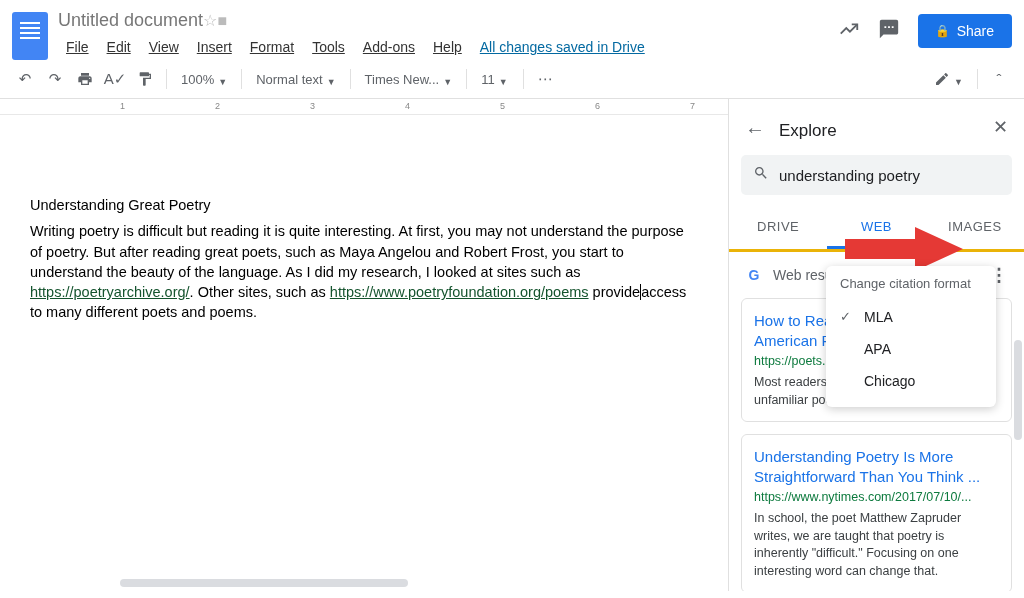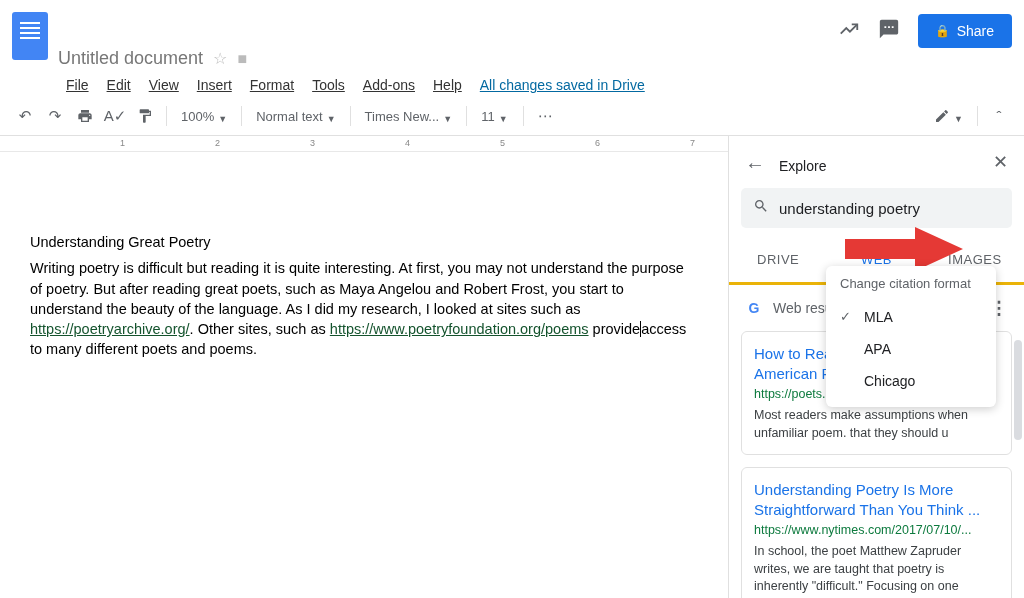--- a/index.html
+++ b/index.html
@@ -3,21 +3,21 @@
 <meta charset="utf-8">
 <style>
 * { margin: 0; padding: 0; box-sizing: border-box; font-family: Arial, sans-serif; }
 body { width: 1024px; height: 598px; overflow: hidden; background: #fff; position: relative; }
 
 
 .header { display: flex; align-items: flex-start; padding: 8px 12px 0; }
 .docs-icon { width: 36px; height: 48px; background: #4285f4; border-radius: 3px; position: relative; margin-right: 10px; margin-top: 4px; }
 .docs-icon::before { content: ""; position: absolute; top: 10px; left: 8px; right: 8px; height: 2px; background: #fff; box-shadow: 0 5px 0 #fff, 0 10px 0 #fff, 0 15px 0 #fff; }
 .title-area { flex: 1; }
-.title-row { display: flex; align-items: center; gap: 10px; padding-top: 2px; margin-top: 38px; }
+.title-row { display: flex; align-items: center; padding-top: 2px; }
 .doc-title { font-size: 18px; color: #777; }
 .star-icon, .folder-icon { color: #bbb; font-size: 16px; cursor: pointer; }
 .menubar { display: flex; gap: 2px; margin-top: 4px; }
 .menu-item { font-size: 14px; color: #333; padding: 4px 8px; cursor: pointer; text-decoration: underline; }
 .saved-status { font-size: 14px; color: #0369a1; text-decoration: underline; padding: 4px 8px; }
 .header-right { display: flex; align-items: center; gap: 18px; margin-left: auto; padding-top: 6px; }
 .trend-icon, .comment-icon { color: #5f6368; font-size: 20px; cursor: pointer; }
 .share-btn { background: #1a73e8; color: #fff; border: none; border-radius: 4px; padding: 9px 18px; font-size: 14px; font-weight: 500; cursor: pointer; display: flex; align-items: center; gap: 6px; }
 .lock-icon { font-size: 12px; }
 
@@ -40,21 +40,21 @@
 .doc-area { flex: 1; background: #f8f9fa; overflow: hidden; position: relative; }
 .page { background: #fff; margin: 0; padding: 80px 30px 30px; min-height: 100%; font-family: "Times New Roman", serif; font-size: 14.5px; line-height: 1.4; color: #000; }
 .page h1 { font-size: 14.5px; font-weight: normal; margin-bottom: 6px; }
 .page a { color: #14532d; text-decoration: underline; }
 .cursor-mark { border-left: 1px solid #000; }
 
 
 .explore-panel { width: 296px; border-left: 1px solid #e0e0e0; background: #fff; display: flex; flex-direction: column; position: relative; }
 .explore-header { display: flex; align-items: center; padding: 14px 16px; gap: 14px; }
 .back-arrow { font-size: 20px; color: #5f6368; cursor: pointer; }
-.explore-title { font-size: 14px; font-weight: 500; color: #202124; flex: 1; margin-top: 8px; }
+.explore-title { font-size: 17px; font-weight: 500; color: #202124; flex: 1; margin-top: 8px; }
 .close-x { font-size: 18px; color: #5f6368; cursor: pointer; }
 .search-box { margin: 0 12px 12px; background: #f1f3f4; border-radius: 5px; display: flex; align-items: center; padding: 10px 12px; gap: 10px; }
 .search-icon { color: #5f6368; font-size: 16px; }
 .search-input { border: none; background: transparent; outline: none; font-size: 15px; color: #202124; flex: 1; }
 .tabs { display: flex; border-bottom: 3px solid #eab308; }
 .tab { flex: 1; text-align: center; padding: 12px 0; font-size: 13px; font-weight: 500; color: #5f6368; cursor: pointer; letter-spacing: 0.5px; }
 .tab.active { color: #1a73e8; border-bottom: 3px solid #1a73e8; }
 .results { flex: 1; overflow-y: auto; padding: 0 12px; position: relative; }
 .web-results-header { display: flex; align-items: center; gap: 10px; padding: 12px 4px; position: relative; }
 .g-icon { width: 18px; height: 18px; display: inline-flex; align-items: center; justify-content: center; font-weight: bold; font-size: 14px; font-family: Arial; }

